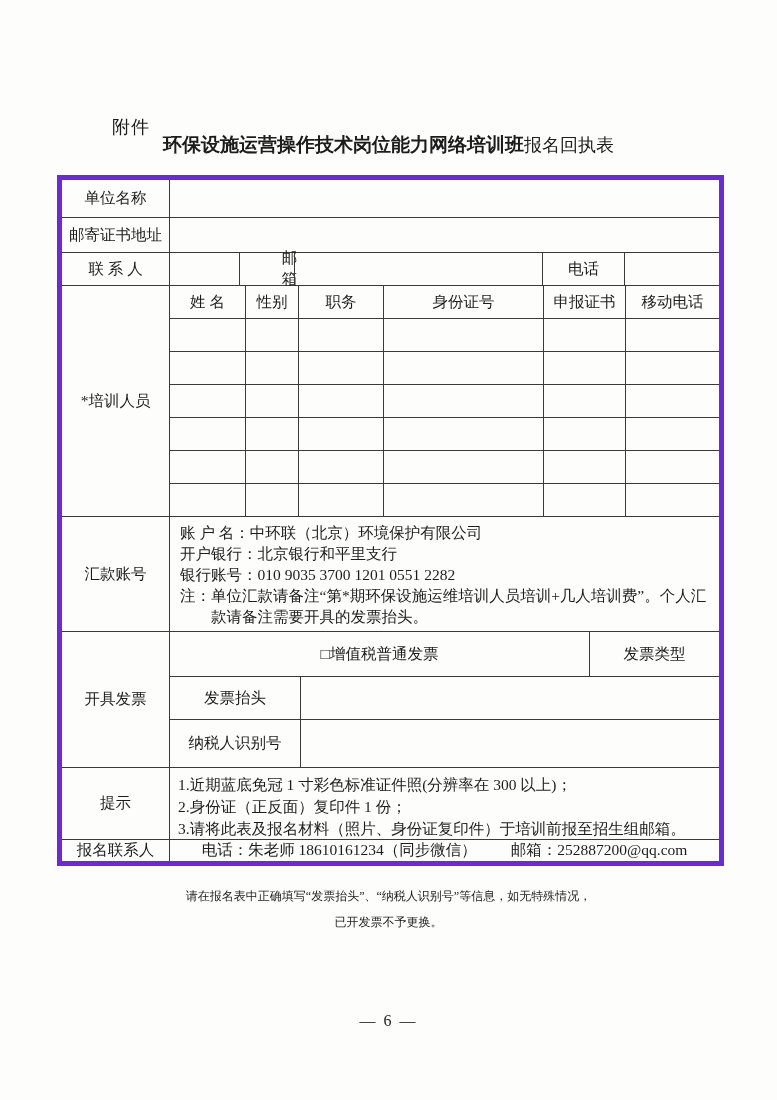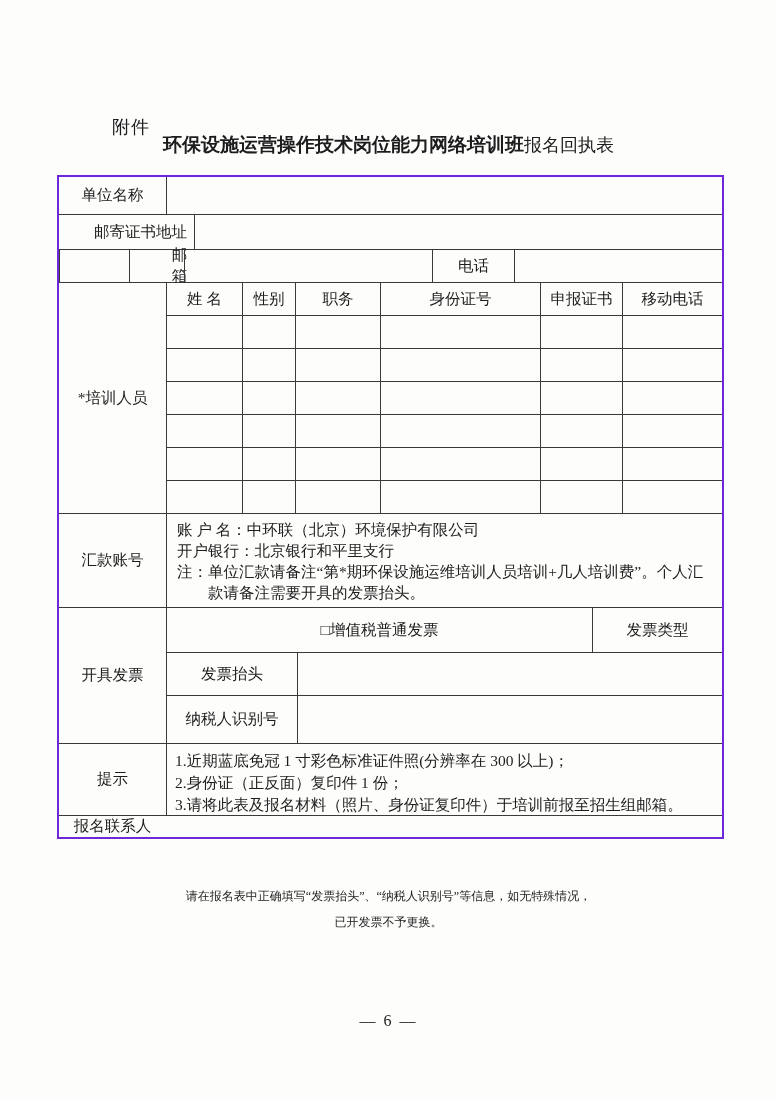--- a/index.html
+++ b/index.html
@@ -13,34 +13,34 @@
     position:relative;width:777px;height:1100px;background:#fdfdfc;
     margin:0 auto;overflow:hidden;
   }
   .attach{position:absolute;left:112px;top:95px;font-size:18px;letter-spacing:1px;margin-top:20px;}
   .title{position:absolute;left:0;top:132px;width:100%;text-align:center;font-size:18px;}
   .title .t-bold{font-weight:bold;font-size:19px;}
   .title .t-reg{font-weight:normal;font-size:18px;}
 
   .formtable{
     position:absolute;left:57px;top:175px;width:667px;
-    border:2px solid #6d28d9;background:#fdfdfc;
+    border:5px solid #6d28d9;background:#fdfdfc;
     font-size:15.5px;
   }
   .row,.sec{display:flex;border-top:1px solid var(--line);}
   .row.first{border-top:none;}
   .cell{display:flex;align-items:center;}
   .lab{
     width:107px;flex:0 0 107px;justify-content:center;text-align:center;
     display:flex;align-items:center;
   }
   .c{border-left:1px solid var(--line);}
   .center{justify-content:center;text-align:center;}
   .fill{flex:1 1 auto;}
-  .h37{height:37px;} .h35{height:35px;padding-left:28px;} .h33{height:33px;} .h32{height:32px;}
+  .h37{height:37px;} .h35{height:35px;} .h33{height:33px;} .h32{height:32px;}
   .h44{height:44px;} .h43{height:43px;} .h48{height:48px;} .h71{height:71px;}
   .w70{width:70px;flex:0 0 70px;}
   .w55{width:55px;flex:0 0 55px;padding-left:45px;}
   .w248{width:248px;flex:0 0 248px;}
   .w82{width:82px;flex:0 0 82px;}
   .w75{width:75px;flex:0 0 75px;}
   .w53{width:53px;flex:0 0 53px;}
   .w85{width:85px;flex:0 0 85px;}
   .w160{width:160px;flex:0 0 160px;}
   .w130{width:130px;flex:0 0 130px;}
@@ -75,20 +75,21 @@
       <div class="cell lab">单位名称</div>
       <div class="cell c fill"></div>
     </div>
 
     <div class="row h35">
       <div class="cell lab">邮寄证书地址</div>
       <div class="cell c fill"></div>
     </div>
 
     <div class="row h33">
+      <div class="cell lab">联 系 人</div>
       <div class="cell c w70"></div>
       <div class="cell c w55 center">邮箱</div>
       <div class="cell c w248"></div>
       <div class="cell c w82 center">电话</div>
       <div class="cell c fill"></div>
     </div>
 
     <div class="sec">
       <div class="cell lab">*培训人员</div>
       <div class="content">
@@ -150,20 +151,21 @@
         </div>
       </div>
     </div>
 
     <div class="sec">
       <div class="cell lab">汇款账号</div>
       <div class="content">
         <div class="textblock">
           <div>账 户 名：中环联（北京）环境保护有限公司</div>
           <div>开户银行：北京银行和平里支行</div>
+          <div>银行账号：010 9035 3700 1201 0551 2282</div>
           <div>注：单位汇款请备注“第*期环保设施运维培训人员培训+几人培训费”。个人汇</div>
           <div class="indent">款请备注需要开具的发票抬头。</div>
         </div>
       </div>
     </div>
 
     <div class="sec">
       <div class="cell lab">开具发票</div>
       <div class="content">
         <div class="crow h44 first">
@@ -187,20 +189,26 @@
         <div class="tips h71">
           <div>1.近期蓝底免冠 1 寸彩色标准证件照(分辨率在 300 以上)；</div>
           <div>2.身份证（正反面）复印件 1 份；</div>
           <div>3.请将此表及报名材料（照片、身份证复印件）于培训前报至招生组邮箱。</div>
         </div>
       </div>
     </div>
 
     <div class="sec">
       <div class="cell lab">报名联系人</div>
+      <div class="content">
+        <div class="contactline h37">
+          <span>电话：朱老师 18610161234（同步微信）</span>
+          <span>邮箱：252887200@qq.com</span>
+        </div>
+      </div>
     </div>
 
   </div>
 
   <div class="note">
     <div>请在报名表中正确填写“发票抬头”、“纳税人识别号”等信息，如无特殊情况，</div>
     <div>已开发票不予更换。</div>
   </div>
 
   <div class="pageno">— 6 —</div>

